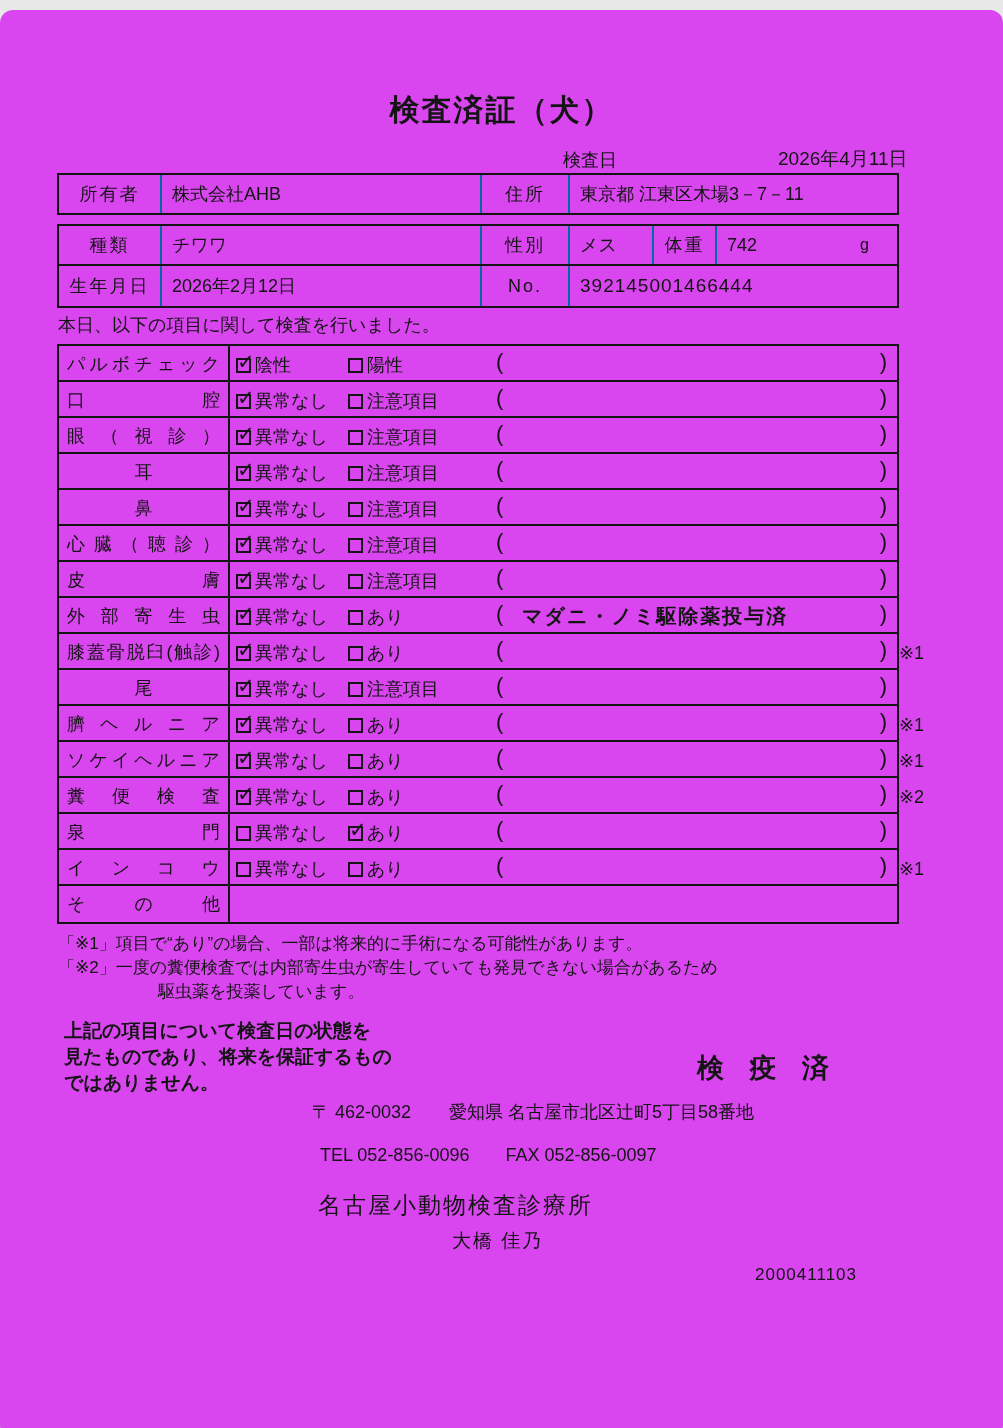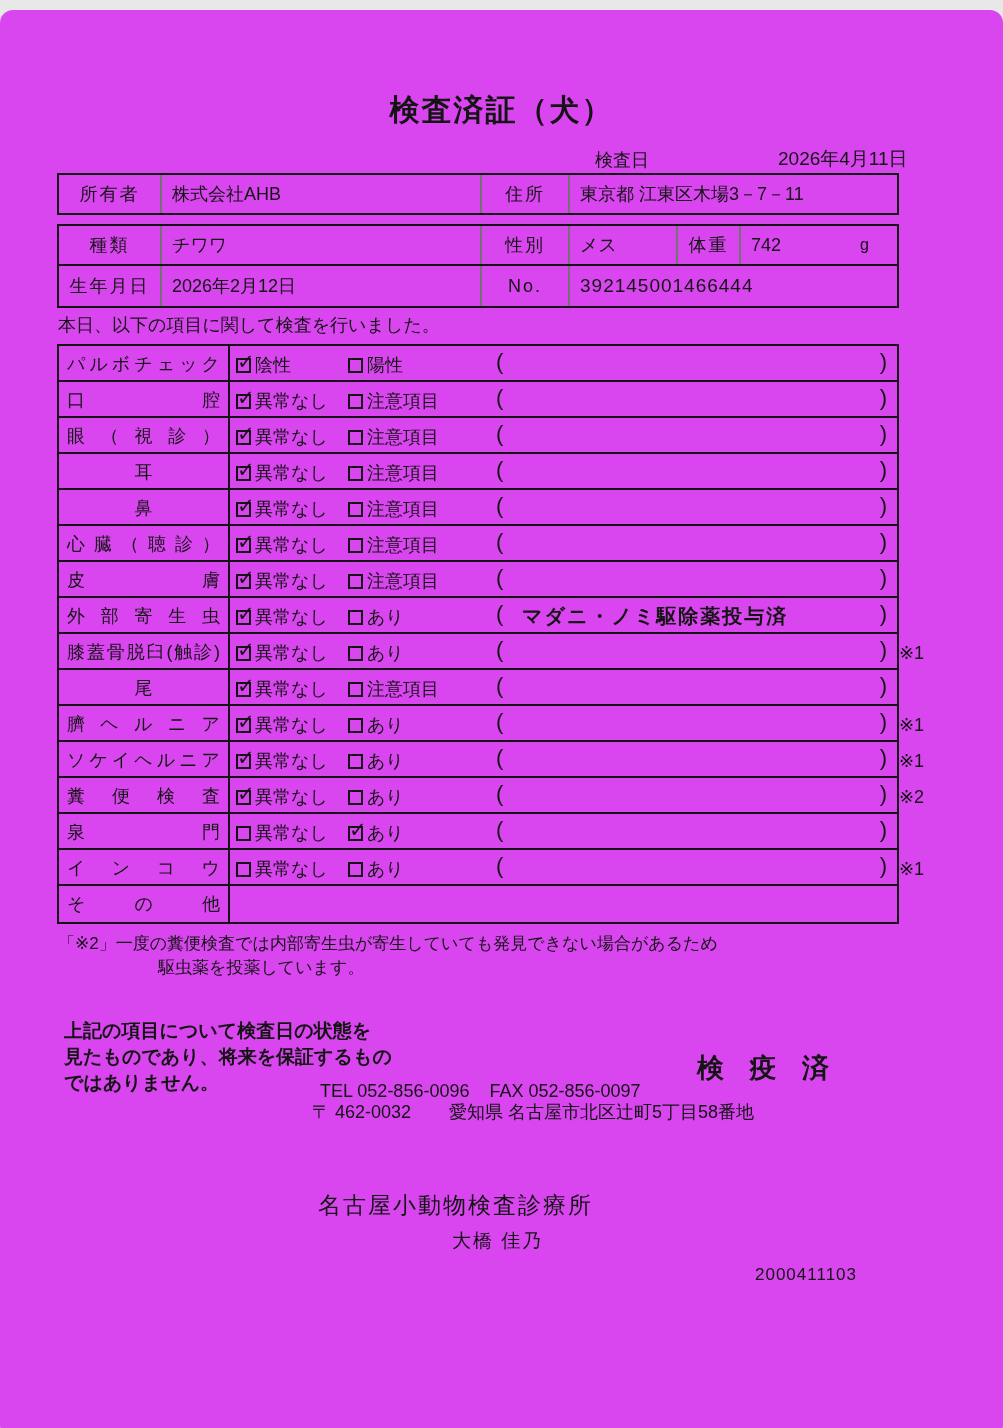--- a/index.html
+++ b/index.html
@@ -16,41 +16,41 @@
     border-radius: 13px;
   }
   .title {
     position: absolute;
     top: 80px; left: 0; width: 100%;
     text-align: center;
     font-size: 30px;
     font-weight: 600;
     letter-spacing: 2px;
   }
-  .date-label { position: absolute; top: 138px; left: 595px; font-size: 18px; }
+  .date-label { position: absolute; top: 138px; left: 563px; font-size: 18px; }
   .date-value { position: absolute; top: 136px; left: 778px; font-size: 19px; }
 
   .tbl { position: absolute; left: 57px; width: 842px; border: 2px solid #141414; }
   .owner-tbl { top: 163px; }
   .animal-tbl { top: 214px; }
   .row { display: flex; height: 38px; border-bottom: 2px solid #141414; }
   .animal-tbl .row { height: 40px; }
   .tbl .row:last-child { border-bottom: none; }
   .cell {
-    border-right: 2px solid #737373;
+    border-right: 2px solid #0369a1;
     display: flex; align-items: center;
     padding: 0 10px; font-size: 18px;
     overflow: hidden; white-space: nowrap;
   }
   .cell:last-child { border-right: none; }
   .cell.label { justify-content: center; padding: 0 4px; letter-spacing: 2px; }
   .w-label { width: 103px; }
   .w-value { width: 320px; }
   .w-small { width: 88px; }
-  .w-sex { width: 108px; }
+  .w-sex { width: 84px; }
   .w-wlabel { width: 63px; }
   .flex-cell { flex: 1; }
   .weight-cell { justify-content: space-between; padding-right: 28px; gap: 12px; }
   .weight-cell .unit { font-size: 16px; }
   .no-cell { font-size: 19px; letter-spacing: 1px; }
 
   .intro { position: absolute; top: 303px; left: 58px; font-size: 18px; }
 
   .items-tbl { position: absolute; top: 334px; left: 57px; width: 842px; border: 2px solid #141414; }
   .item-row { display: flex; height: 36px; border-bottom: 2px solid #141414; position: relative; }
@@ -95,21 +95,21 @@
   .marker { position: absolute; right: -46px; top: 8px; width: 44px; font-size: 18px; }
 
   .footnotes { position: absolute; top: 922px; left: 58px; font-size: 17px; line-height: 24px; }
   .footnote-indent { padding-left: 100px; }
 
   .disclaimer { position: absolute; top: 1008px; left: 64px; font-size: 19px; font-weight: bold; line-height: 26px; }
 
   .stamp { position: absolute; top: 1040px; left: 697px; font-size: 27px; font-weight: 600; letter-spacing: 9px; }
 
   .clinic-postal { position: absolute; top: 1090px; left: 312px; font-size: 18px; display: flex; gap: 38px; }
-  .clinic-tel { position: absolute; top: 1071px; left: 320px; font-size: 18px; display: flex; gap: 20px; }
+  .clinic-tel { position: absolute; top: 1135px; left: 320px; font-size: 18px; display: flex; gap: 36px; }
   .clinic-name { position: absolute; top: 1180px; left: 318px; font-size: 23px; letter-spacing: 2px; }
   .clinic-vet { position: absolute; top: 1218px; left: 452px; font-size: 19px; letter-spacing: 2px; }
   .doc-number { position: absolute; top: 1255px; left: 755px; font-size: 17px; letter-spacing: 1px; }
 </style>
 </head>
 <body>
 
 <div class="page">
 
   <div class="title">検査済証（犬）</div>
@@ -424,20 +424,21 @@
       <div class="item-content">
 
         <span class="note"></span>
 
       </div>
       <span class="marker"></span>
     </div>
   </div>
 
   <div class="footnotes">
+    <div>「※1」項目で“あり”の場合、一部は将来的に手術になる可能性があります。</div>
     <div>「※2」一度の糞便検査では内部寄生虫が寄生していても発見できない場合があるため</div>
     <div class="footnote-indent">駆虫薬を投薬しています。</div>
   </div>
 
   <div class="disclaimer">
     <div>上記の項目について検査日の状態を</div>
     <div>見たものであり、将来を保証するもの</div>
     <div>ではありません。</div>
   </div>
 

